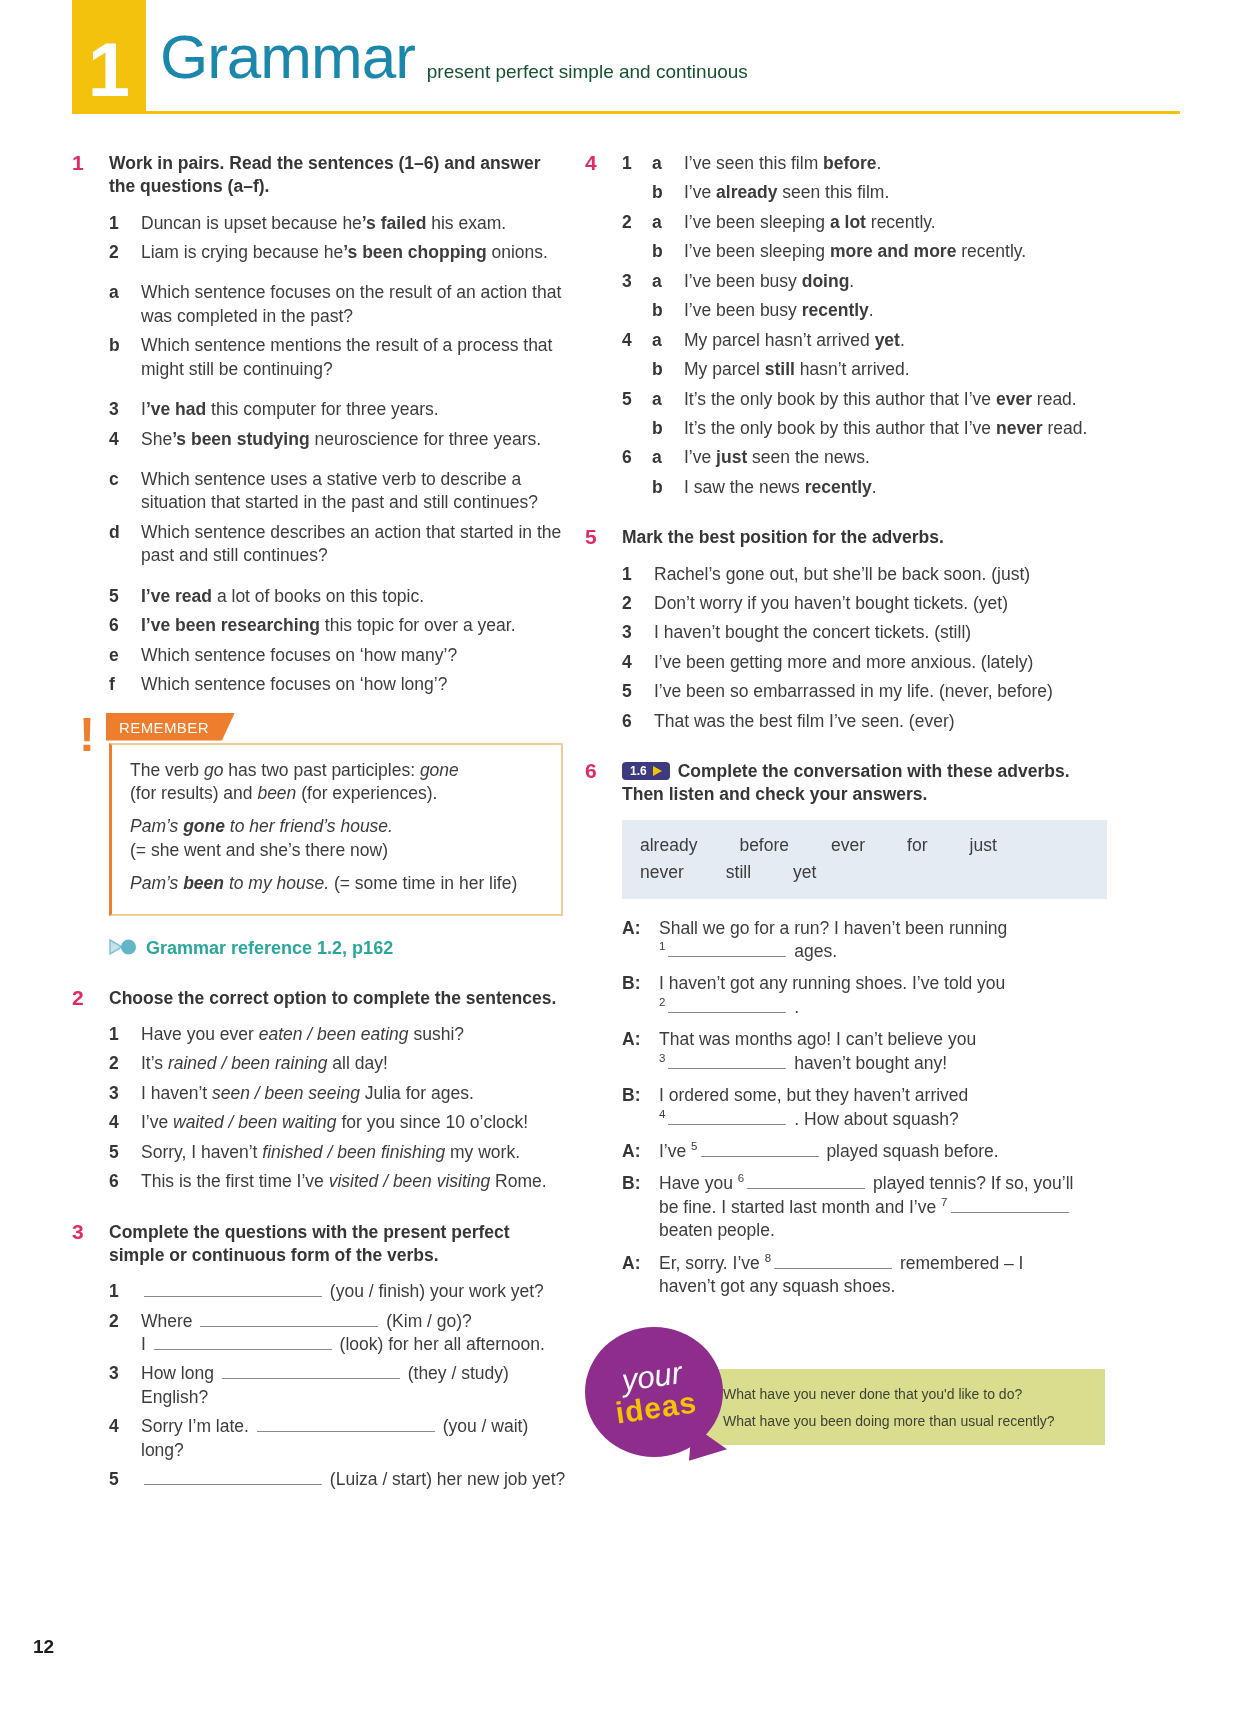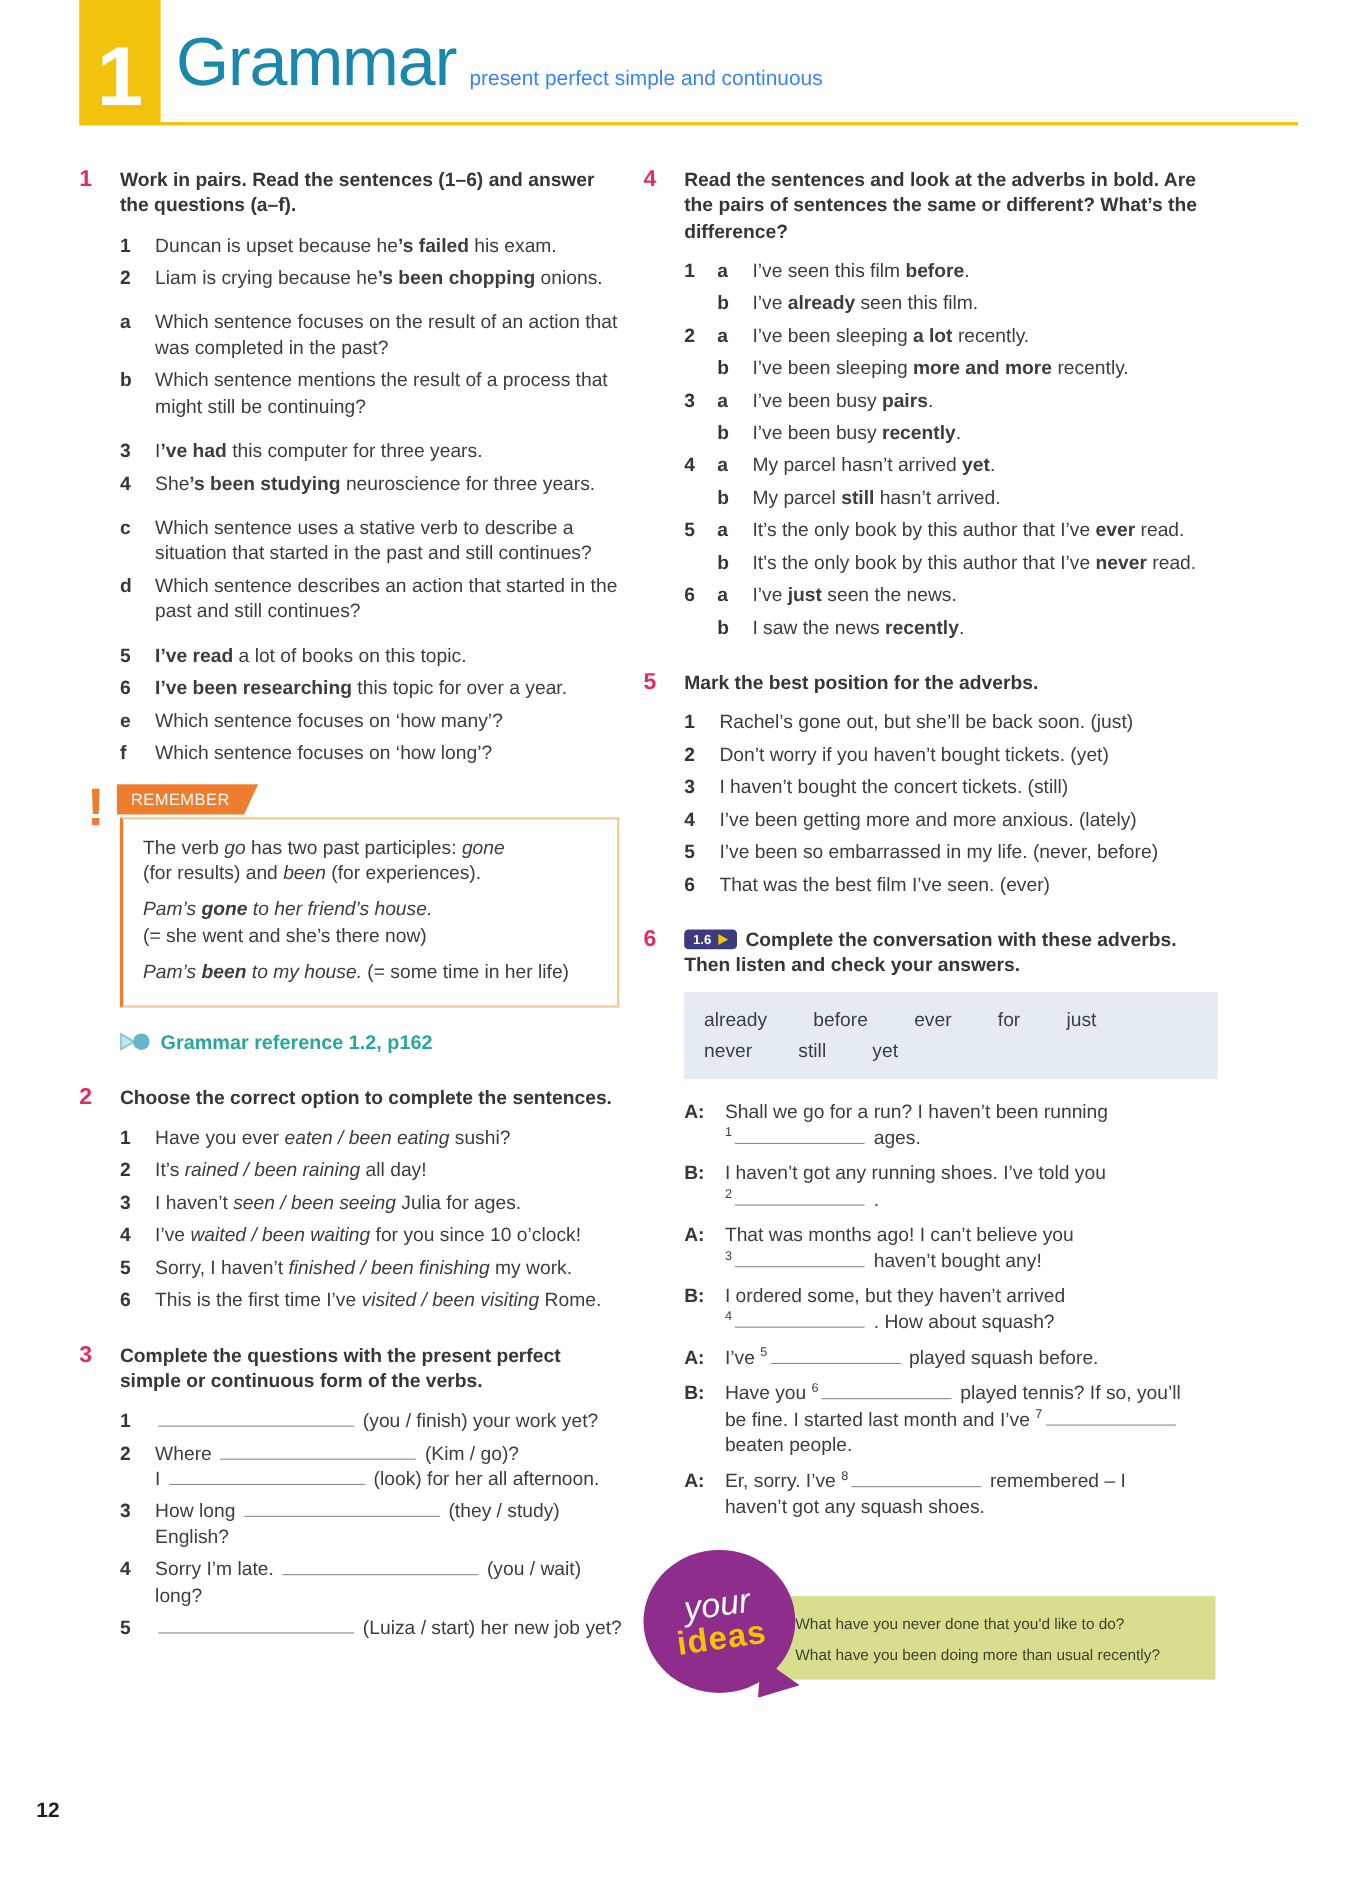--- a/index.html
+++ b/index.html
@@ -6,21 +6,21 @@
   .page{position:relative;width:1244px;height:1712px;background:#fff;overflow:hidden;
         font-family:"Liberation Sans",sans-serif;color:#3d3d3d;}
 
   
   .unit-box{position:absolute;left:72px;top:0;width:74px;height:114px;background:#f2c20c;
             display:flex;align-items:flex-end;justify-content:center;}
   .unit-num{color:#fff;font-size:76px;font-weight:700;line-height:1;margin-bottom:6px;}
   .head-rule{position:absolute;left:146px;top:111px;width:1034px;height:3px;background:#f2c20c;}
   .title-row{position:absolute;left:160px;top:26px;display:flex;align-items:baseline;}
   .page-title{font-size:62px;color:#1a87ad;font-weight:400;letter-spacing:-1px;line-height:1;}
-  .page-subtitle{font-size:19px;color:#3b82f6;margin-left:12px;}
+  .page-subtitle{font-size:19px;color:#14532d;margin-left:12px;}
 
   
   .col{position:absolute;top:152px;}
   .col-left{left:72px;width:497px;}
   .col-right{left:585px;width:522px;}
 
   
   .ex{position:relative;padding-left:37px;margin-bottom:27px;}
   .ex-num{position:absolute;left:0;top:-1px;color:#e12b64;font-size:21px;font-weight:700;}
   .ex-title{margin:0 0 13px;font-size:17.5px;font-weight:700;color:#363636;line-height:1.33;}
@@ -224,21 +224,20 @@
           </div>
         </div>
     </section>
 
   </div>
 
   <div class="col col-right">
 
     <section class="ex">
       <span class="ex-num">4</span>
-      <h2 class="ex-title">Read the sentences and look at the adverbs in bold. Are the pairs of sentences the same or different? What’s the difference?</h2>
       <div class="items">
           <div class="item">
             <span class="lbl num">1</span>
             <span class="lbl">a</span>
             <span class="txt">I’ve seen this film <b>before</b>.</span>
           </div>
           <div class="item">
             <span class="lbl num"></span>
             <span class="lbl">b</span>
             <span class="txt">I’ve <b>already</b> seen this film.</span>
@@ -249,21 +248,21 @@
             <span class="txt">I’ve been sleeping <b>a lot</b> recently.</span>
           </div>
           <div class="item">
             <span class="lbl num"></span>
             <span class="lbl">b</span>
             <span class="txt">I’ve been sleeping <b>more and more</b> recently.</span>
           </div>
           <div class="item">
             <span class="lbl num">3</span>
             <span class="lbl">a</span>
-            <span class="txt">I’ve been busy <b>pairs</b>.</span>
+            <span class="txt">I’ve been busy <b>doing</b>.</span>
           </div>
           <div class="item">
             <span class="lbl num"></span>
             <span class="lbl">b</span>
             <span class="txt">I’ve been busy <b>recently</b>.</span>
           </div>
           <div class="item">
             <span class="lbl num">4</span>
             <span class="lbl">a</span>
             <span class="txt">My parcel hasn’t arrived <b>yet</b>.</span>

